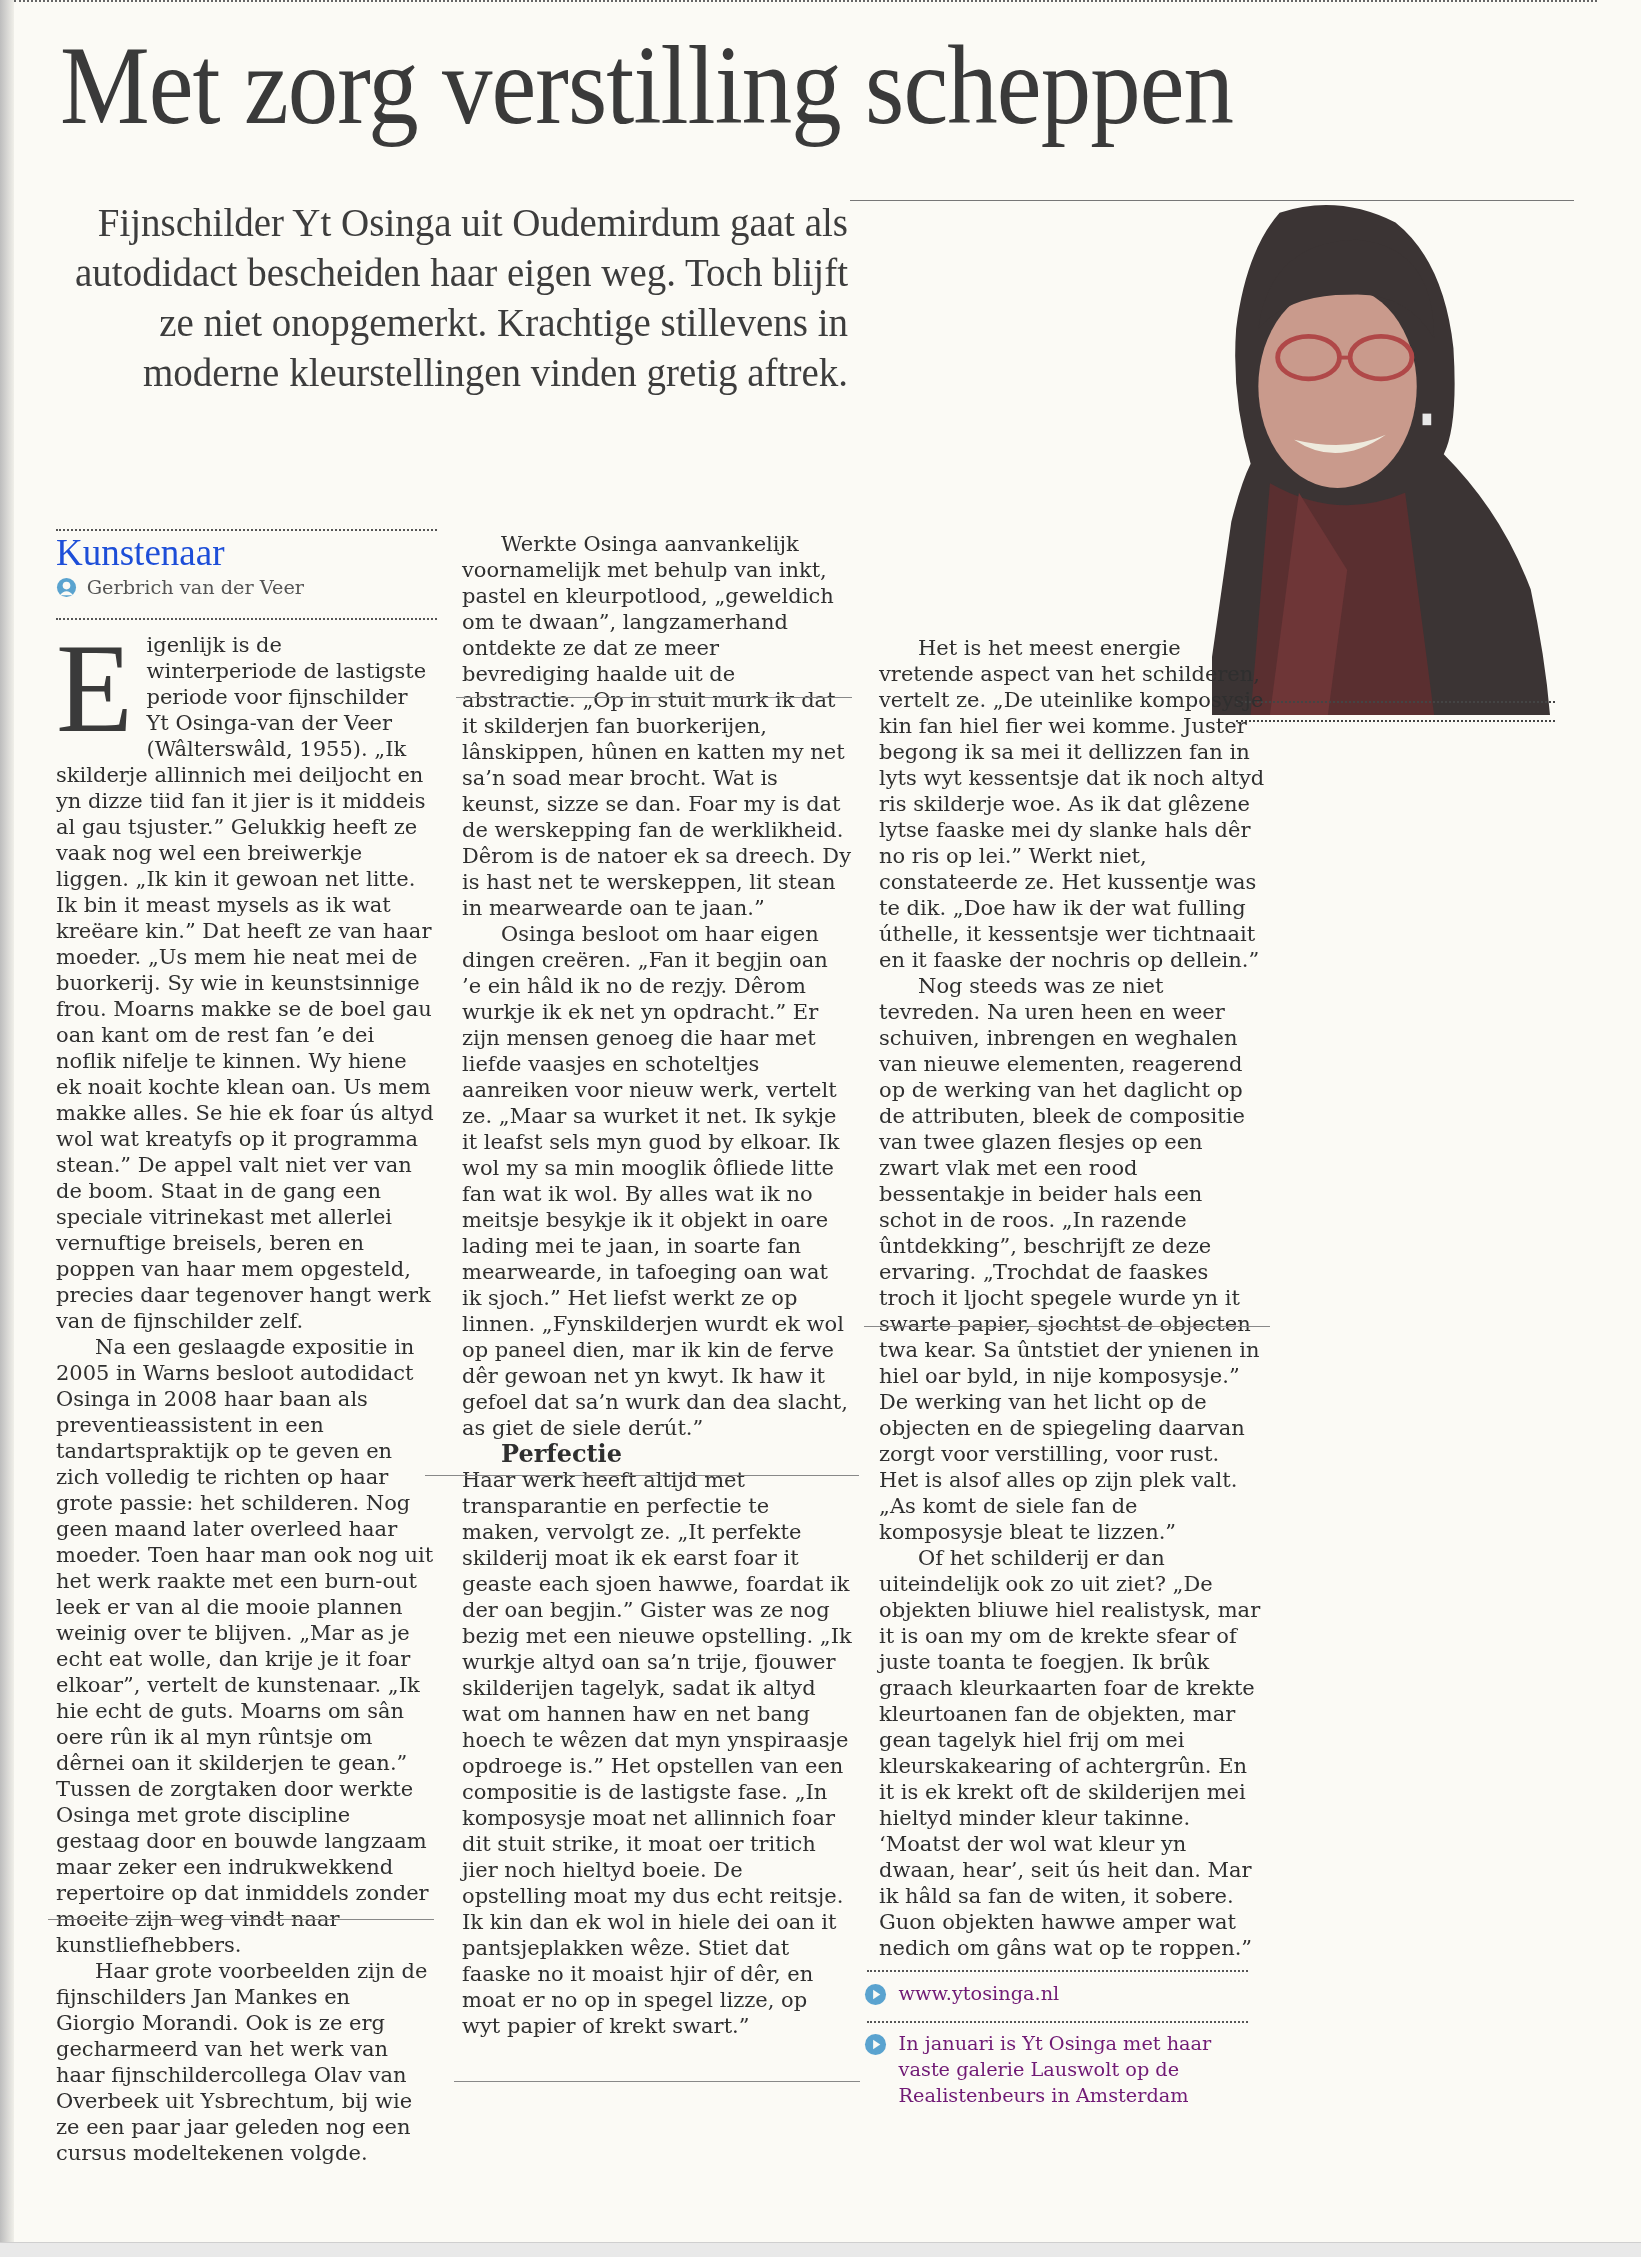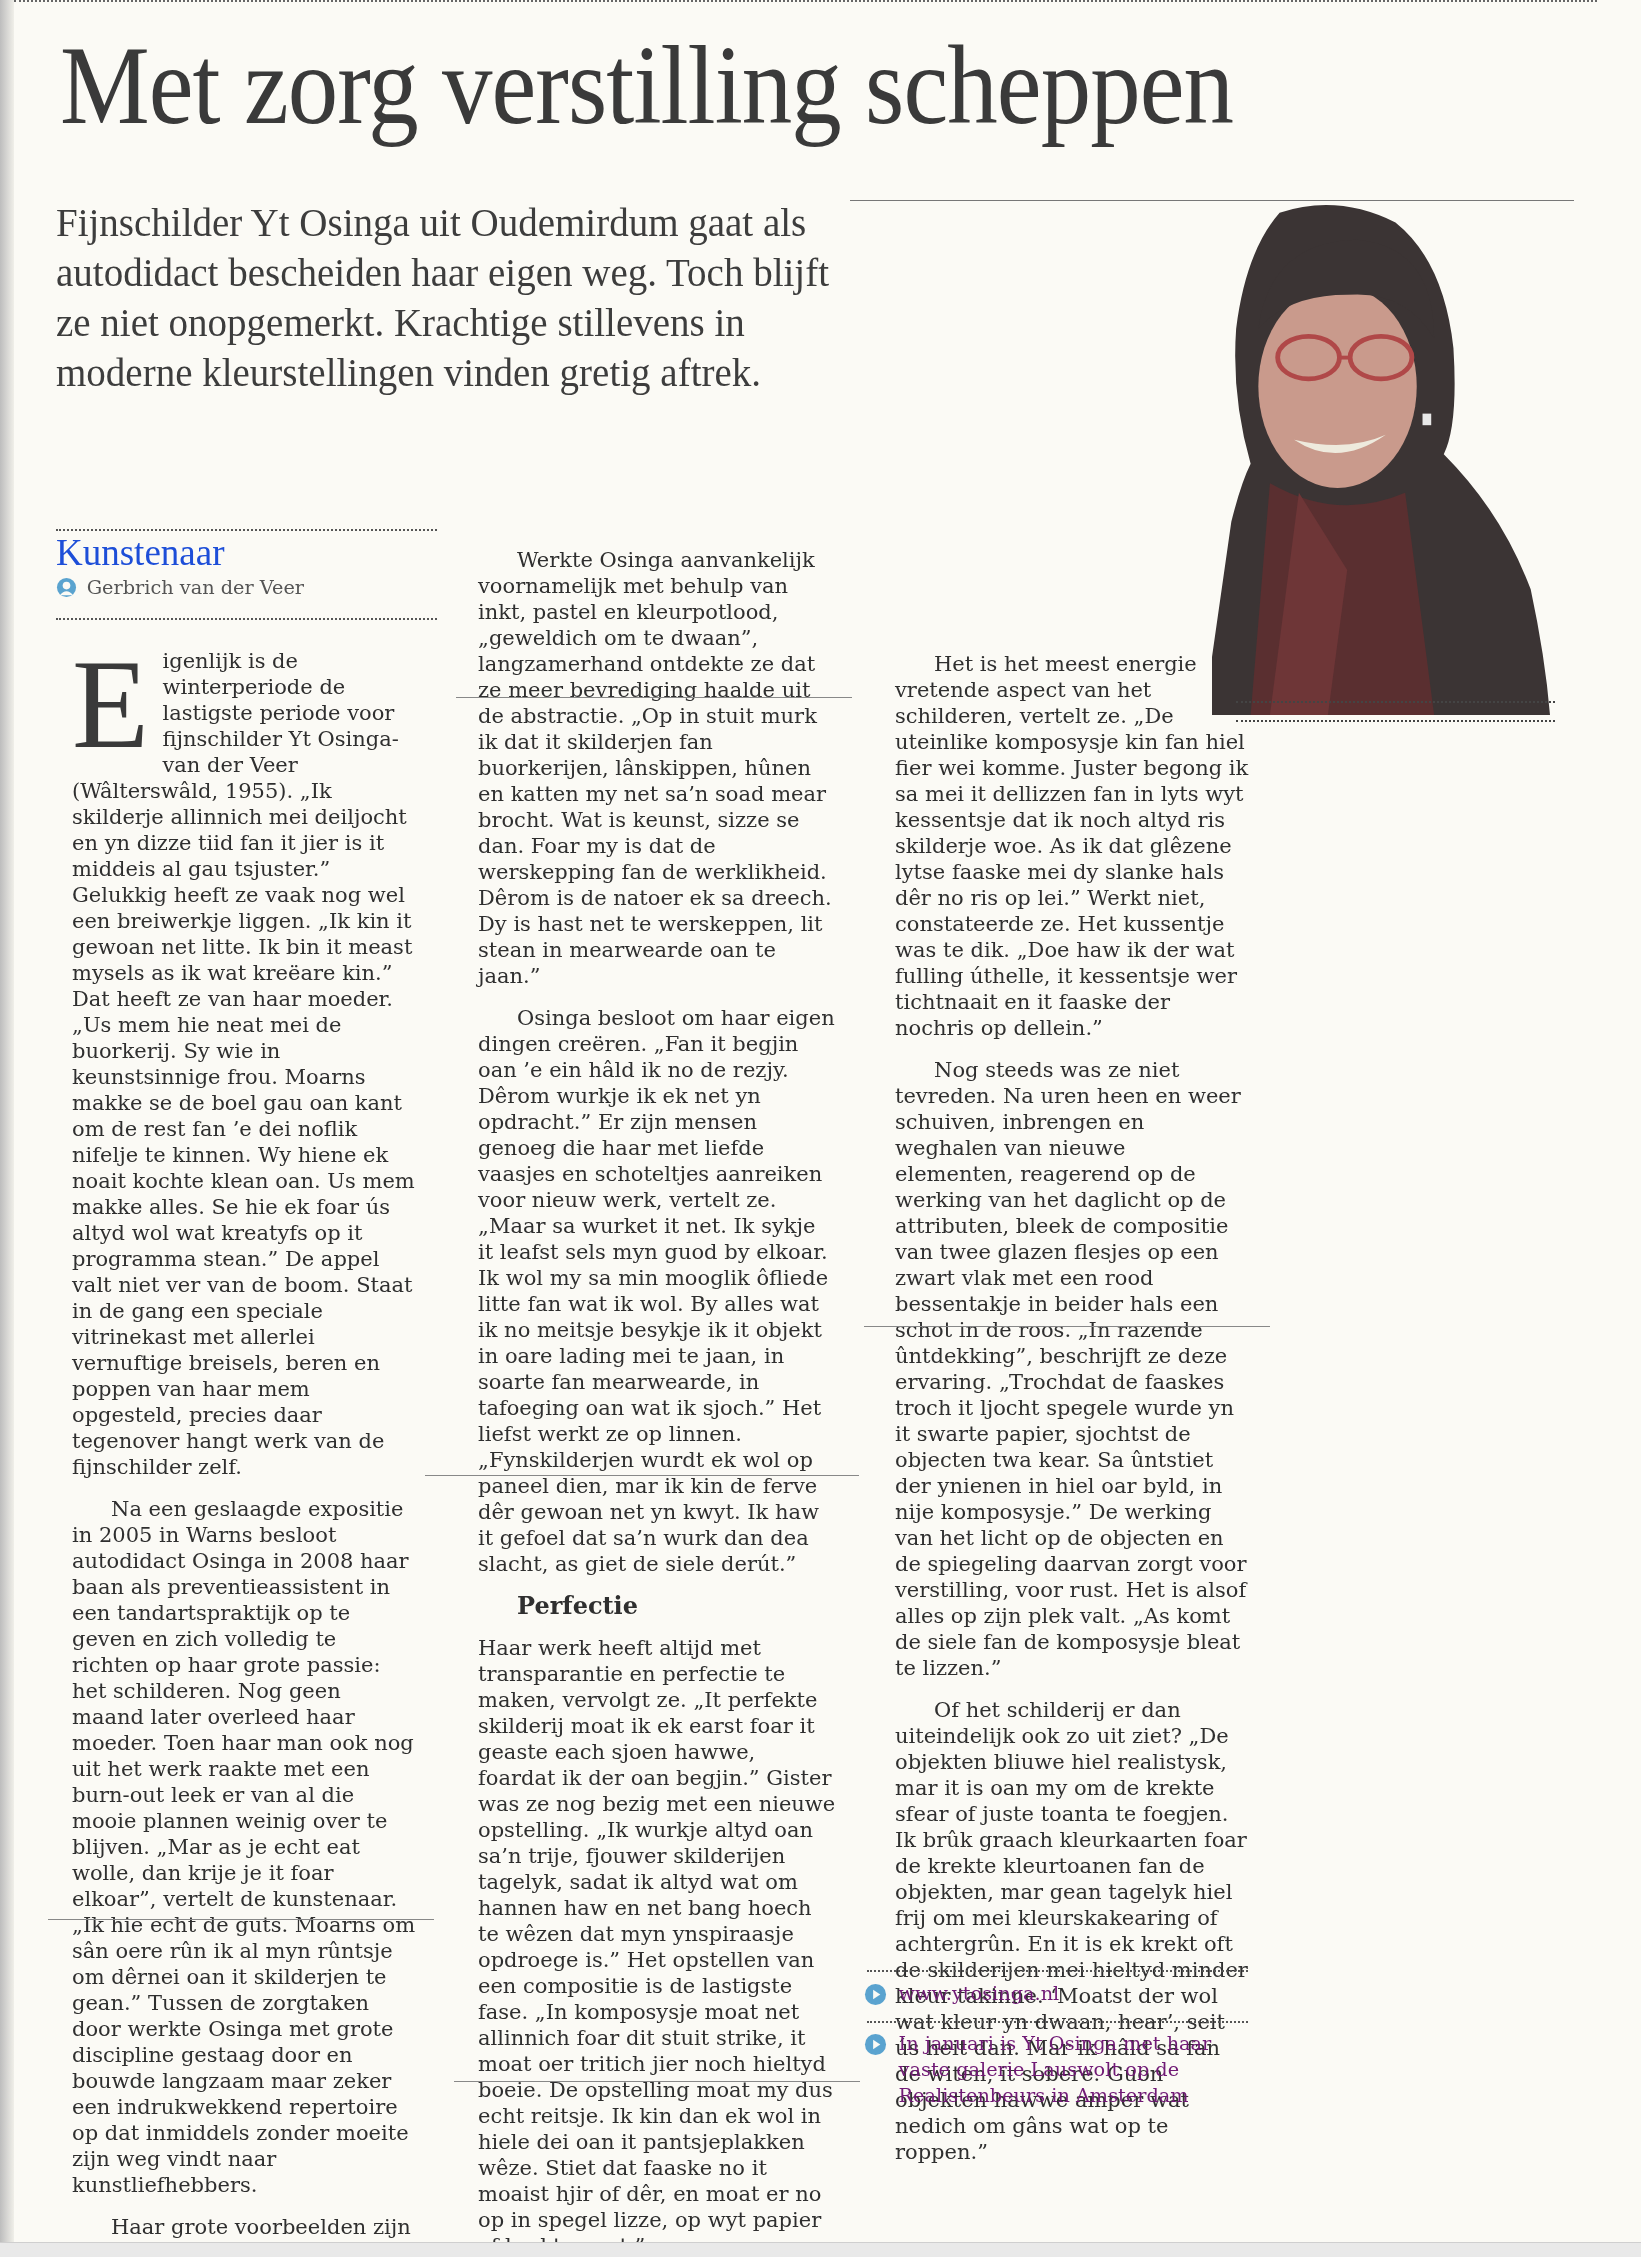--- a/index.html
+++ b/index.html
@@ -19,20 +19,21 @@
     font-size: 112px; line-height: 116px; letter-spacing: -1px;
     color: #3a3a3a; transform: scaleX(0.9); transform-origin: left top;
     white-space: nowrap;
   }
   .header-rule { position: absolute; left: 850px; top: 200px; width: 724px; height: 0; border-top: 1.9px solid #777; }
 
   .intro {
     position: absolute; left: 56px; top: 198px; width: 792px; margin: 0;
     font-family: "Liberation Serif", serif; font-size: 39px; line-height: 50px;
     color: #3d3d3d;
+    text-align: right;
   }
 
   .photo {
     position: absolute; left: 1212px; top: 203px; width: 338px; height: 512px;
   }
   .photo-dots {
     position: absolute; left: 1236px; top: 701px; width: 319px; height: 17.4px;
     border-top: 2.9px dotted #444; border-bottom: 2.9px dotted #444;
   }
 
@@ -46,21 +47,21 @@
   .byline {
     position: absolute; left: 56px; top: 576px; display: flex; align-items: center; gap: 9.7px;
     font-family: "DejaVu Serif", serif; font-size: 19.3px; color: #555;
   }
   .byline-icon { width: 21px; height: 21px; display: inline-block; }
 
   .col {
     position: absolute; font-family: "DejaVu Serif", serif;
     font-size: 21px; line-height: 26px; color: #2f2f2f;
   }
-  .col p { margin: 16px; text-indent: 39px; }
+  .col p { margin: 0; text-indent: 39px; }
   .col p.noindent { text-indent: 0; }
   .col1 { left: 56px; top: 632px; width: 378px; }
   .col2 { left: 462px; top: 531px; width: 390px; }
   .col3 { left: 879px; top: 635px; width: 386px; }
 
   .dropcap {
     float: left; font-family: "Liberation Serif", serif; font-size: 126px; line-height: 97px;
     margin: 7.7px 13.5px 0 0; color: #3a3a3a;
   }
   .subhead { margin: 17.4px 0 1.9px 0; font-weight: bold; font-size: 24px; text-indent: 0; }

